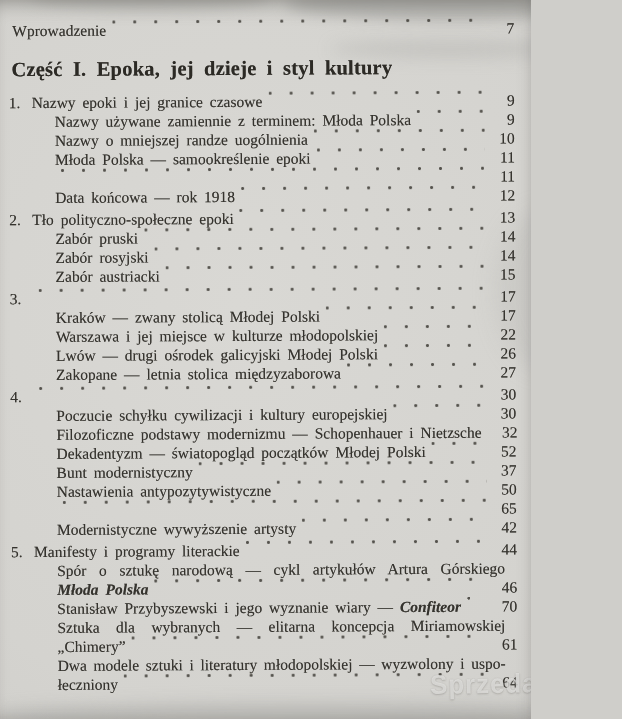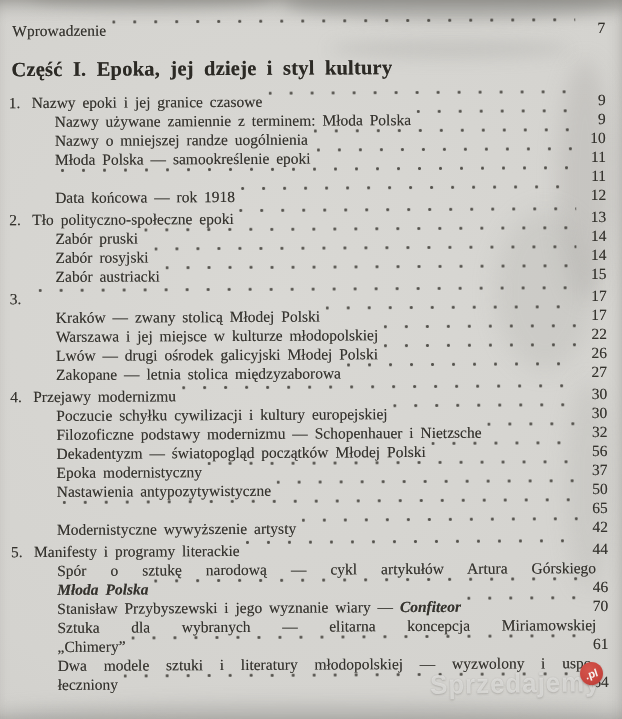--- a/index.html
+++ b/index.html
@@ -2,21 +2,21 @@
 <html><head>
 <meta charset="utf-8">
 <style>
   html,body{margin:0;padding:0;}
   body{
     width:622px;height:719px;overflow:hidden;
     font-family:"Liberation Serif", serif;
     background:#cfcecA;
   }
   .page{
-    position:relative;width:622px;height:719px;overflow:hidden;
+    position:relative;width:531px;height:719px;overflow:hidden;
     background:radial-gradient(130% 105% at 45% 42%, #d9d8d4 0%, #d4d3cf 55%, #cac9c5 100%);
   }
   .page::after{
     content:"";position:absolute;inset:0;pointer-events:none;
     box-shadow:inset 0 16px 20px -14px rgba(95,93,88,0.6),
                inset 0 -12px 16px -12px rgba(95,93,88,0.35),
                inset -10px 0 18px -14px rgba(95,93,88,0.3);
   }
   .blob{position:absolute;border-radius:50%;pointer-events:none;}
   .b1{left:285px;top:-12px;width:340px;height:32px;background:rgba(148,147,143,0.5);filter:blur(7px);}
@@ -172,41 +172,40 @@
           <span class="leader"></span>
           <span class="pg">26</span>
         </div>
         <div class="row indent2">
           <span class="txt"><span>Zakopane — letnia stolica międzyzaborowa</span></span>
           <span class="leader"></span>
           <span class="pg">27</span>
         </div>
         <div class="row indent1 section">
           <span class="num">4.</span>
-          <span class="txt"><span>Przejawy modernizmu</span></span>
           <span class="leader"></span>
           <span class="pg">30</span>
         </div>
         <div class="row indent2">
           <span class="txt"><span>Poczucie schyłku cywilizacji i kultury europejskiej</span></span>
           <span class="leader"></span>
           <span class="pg">30</span>
         </div>
         <div class="row indent2">
           <span class="txt"><span>Filozoficzne podstawy modernizmu — Schopenhauer i Nietzsche</span></span>
           <span class="leader"></span>
           <span class="pg">32</span>
         </div>
         <div class="row indent2">
           <span class="txt"><span>Dekadentyzm — światopogląd początków Młodej Polski</span></span>
           <span class="leader"></span>
-          <span class="pg">56</span>
-        </div>
-        <div class="row indent2">
-          <span class="txt"><span>Epoka modernistyczny</span></span>
+          <span class="pg">52</span>
+        </div>
+        <div class="row indent2">
+          <span class="txt"><span>Bunt modernistyczny</span></span>
           <span class="leader"></span>
           <span class="pg">37</span>
         </div>
         <div class="row indent2">
           <span class="txt"><span>Nastawienia antypozytywistyczne</span></span>
           <span class="leader"></span>
           <span class="pg">50</span>
         </div>
         <div class="row indent2">
           <span class="leader"></span>

